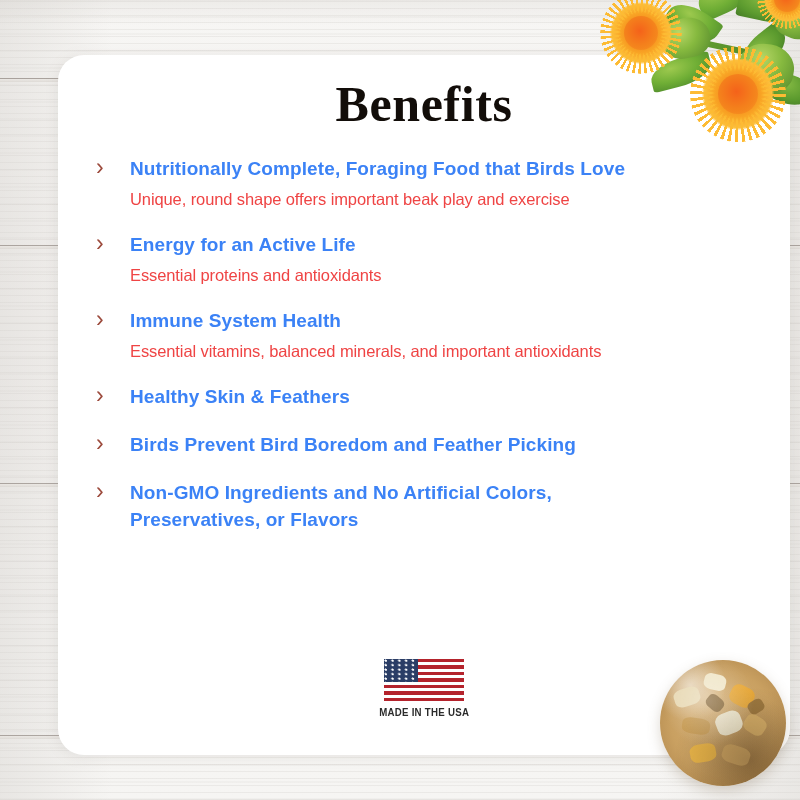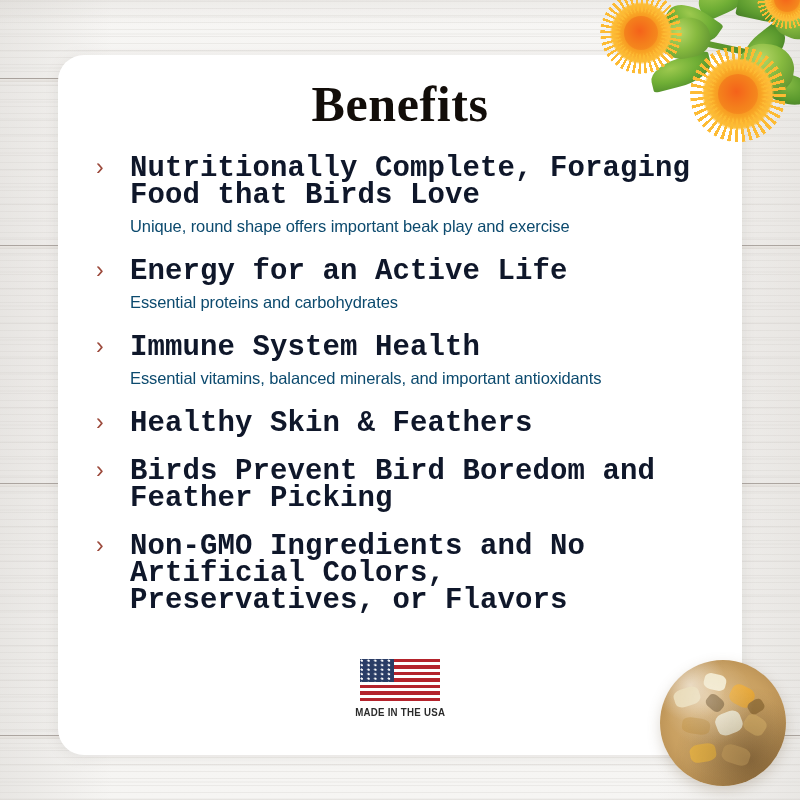--- a/index.html
+++ b/index.html
@@ -30,43 +30,44 @@
   .seam i{display:block;height:1px;background:rgba(120,110,102,.55);}
   .seam b{display:block;height:3px;background:linear-gradient(180deg,rgba(236,233,229,.9),rgba(210,205,199,.55));}
   .plankshade{position:absolute;left:0;width:800px;height:26px;
     background:linear-gradient(180deg, rgba(198,193,187,.20), rgba(255,255,255,0));}
 
   
   .card{
     position:absolute;left:58px;top:55px;width:684px;height:700px;
     background:#ffffff;border-radius:26px;
     box-shadow:0 2px 14px rgba(120,115,110,.13);
+    padding-left:48px;
   }
 
   .title{
     position:absolute;left:0;right:0;top:20px;text-align:center;
     font-family:"Liberation Serif", serif;font-weight:bold;
     font-size:50px;letter-spacing:.6px;color:#120d09;
   }
 
   .list{position:absolute;left:36px;top:100px;right:24px;}
   .item{position:relative;padding-left:36px;margin-bottom:21px;}
   .item.tight{margin-bottom:18px;}
   .chev{
     position:absolute;left:2px;top:-1px;
     font-family:"Liberation Sans", sans-serif;
     font-size:23px;line-height:26px;color:#9c4a3c;font-weight:400;
   }
   .head{
-    font-family:Liberation Mono, monospace;font-weight:bold;
-    font-size:29px;line-height:27px;color:#0f172a;letter-spacing:.1px;
+    font-family:Liberation Sans, sans-serif;font-weight:bold;
+    font-size:19px;line-height:27px;color:#3b82f6;letter-spacing:.1px;
   }
   .sub{
     font-family:"Liberation Sans", sans-serif;
-    font-size:16.5px;line-height:22px;color:#0c4a6e;
+    font-size:16.5px;line-height:22px;color:#ef4444;
     margin-top:6px;letter-spacing:-.1px;
   }
 
   
   .badge{position:absolute;left:0;right:0;top:604px;text-align:center;text-decoration:underline;}
   .flagwrap{display:inline-block;}
   .flag{position:relative;width:80px;height:42px;background:#ffffff;margin:0 auto;}
   .stripes{position:absolute;inset:0;
     background:repeating-linear-gradient(180deg,
       #b4232c 0px,#b4232c 3.23px,
@@ -154,21 +155,21 @@
 
       <div class="item">
         <span class="chev">›</span>
         <div class="head">Nutritionally Complete, Foraging Food that Birds Love</div>
         <div class="sub">Unique, round shape offers important beak play and exercise</div>
       </div>
 
       <div class="item">
         <span class="chev">›</span>
         <div class="head">Energy for an Active Life</div>
-        <div class="sub">Essential proteins and carbohydrates</div>
+        <div class="sub">Essential proteins and antioxidants</div>
       </div>
 
       <div class="item">
         <span class="chev">›</span>
         <div class="head">Immune System Health</div>
         <div class="sub">Essential vitamins, balanced minerals, and important antioxidants</div>
       </div>
 
       <div class="item">
         <span class="chev">›</span>

